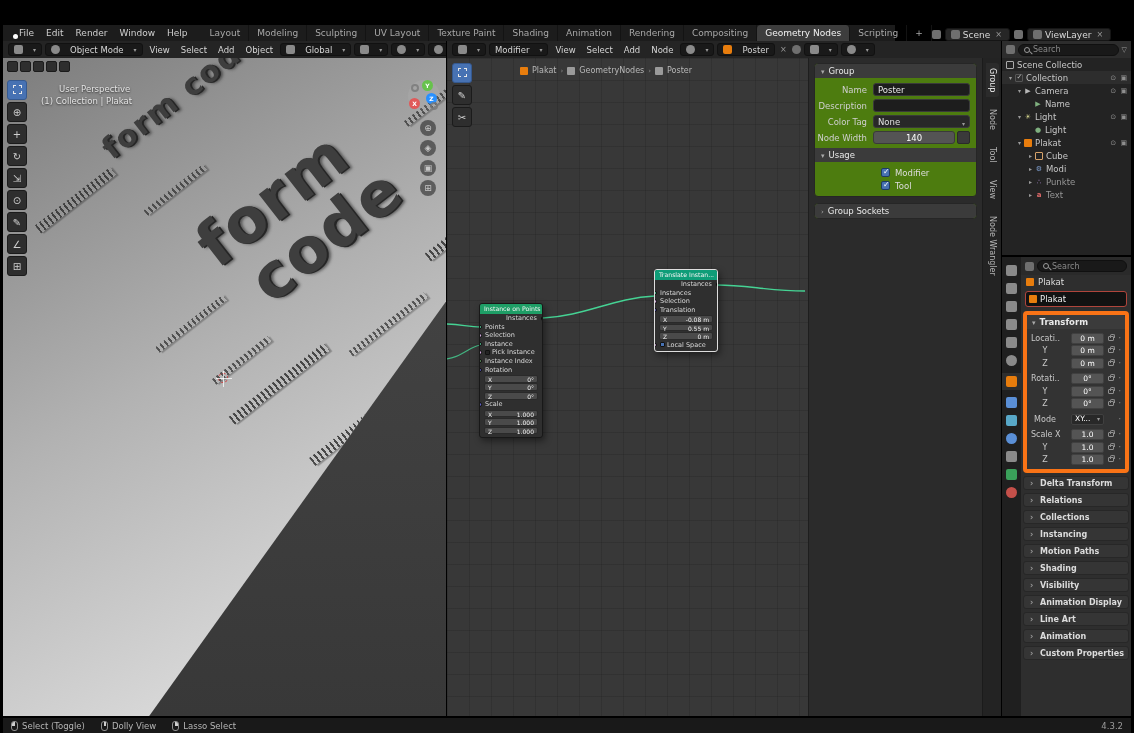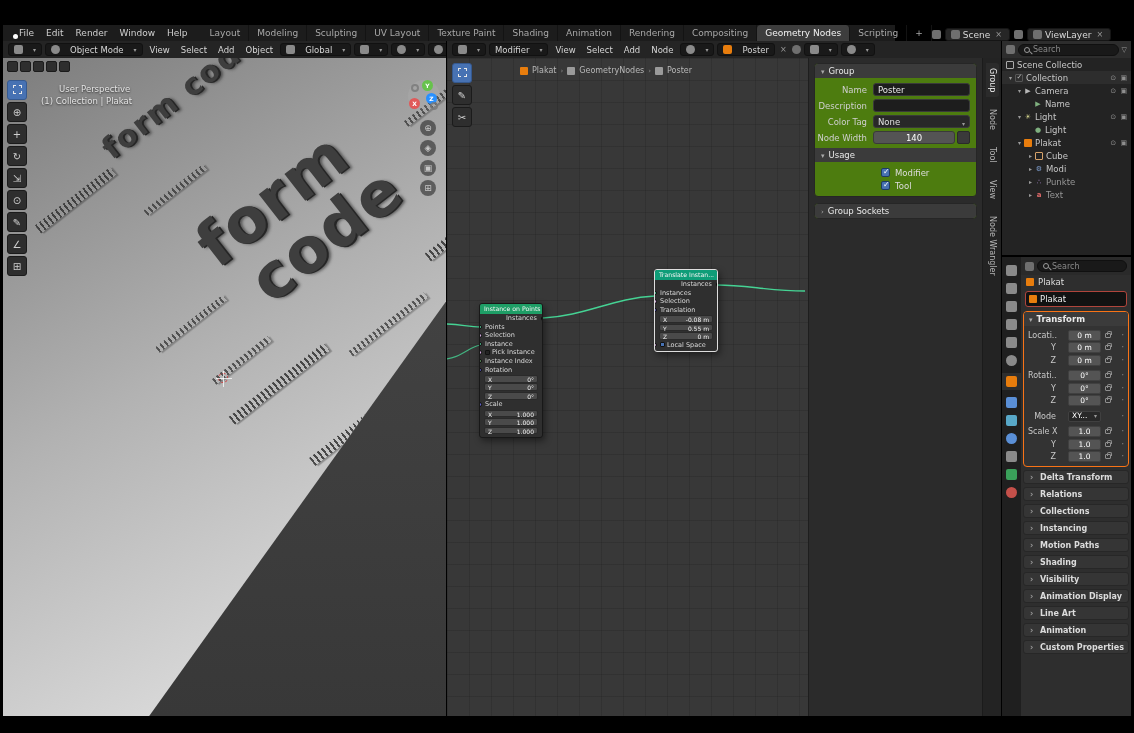--- a/index.html
+++ b/index.html
@@ -114,25 +114,25 @@
 .props{position:absolute;left:1002px;top:257px;width:129px;height:459px;background:#2e2e2e;padding-left:19px;overflow:hidden}
 .ptabs{position:absolute;left:0;top:0;bottom:0;width:19px;background:#1f1f1f;display:flex;flex-direction:column;align-items:center;padding-top:8px;gap:7px}
 .pt{width:11px;height:11px;border-radius:2px;background:#8a8a8a}
 .ptwrap{width:19px;display:flex;justify-content:center;padding:3px 0}
 .ptwrap.active{background:#2e2e2e}
 .props-h{height:18px;display:flex;align-items:center;gap:3px;padding:0 4px;background:#2a2a2a}
 .bcrow{display:flex;align-items:center;gap:4px;height:14px;padding:0 5px;font-size:8.5px;color:#dedede}
 .objname{display:flex;align-items:center;gap:3px;height:16px;margin:2px 4px;background:#121212;border:1px solid #b0453c;border-radius:3px;padding:0 3px}
 .objname input{flex:1;min-width:0;background:none;border:none;outline:none;color:#eee;font-size:8.5px;font-family:inherit}
 .cubeic{width:8px;height:8px;background:#e87d0d;border-radius:1px;flex:none}
-.tpanel{margin:4px 2px 0 2px;background:#333;border:1px solid #f97316;border-radius:4px;padding-bottom:3px}
+.tpanel{margin:4px 2px 0 2px;background:#333;border:4px solid #f97316;border-radius:4px;padding-bottom:3px}
 .tpanel-h{height:14px;line-height:14px;font-size:8.5px;color:#eaeaea;padding:0 5px;background:#3b3b3b;border-radius:3px 3px 0 0;margin-bottom:3px;font-weight:bold}
 .trow{display:flex;align-items:center;height:12.5px;padding:0 4px}
 .trow.gap{margin-top:3px}
-.tlabel{width:40px;flex:none;text-align:right;padding-right:12px;font-size:8px;color:#c8c8c8;white-space:nowrap;overflow:hidden}
+.tlabel{width:40px;flex:none;text-align:center;padding-right:12px;font-size:8px;color:#c8c8c8;white-space:nowrap;overflow:hidden}
 .tval{width:33px;flex:none;height:11px;line-height:10px;background:#545454;border:1px solid #404040;border-radius:2px;text-align:center;font-size:7.5px;color:#fff}
 .tval.drop{background:#282828;display:flex;align-items:center;justify-content:space-between;padding:0 3px}
 .lock{margin-left:4px;width:6px;height:5px;border:1px solid #8f8f8f;border-radius:1px;position:relative;flex:none}
 .lock::before{content:"";position:absolute;top:-3px;left:1px;width:3px;height:3px;border:1px solid #8f8f8f;border-bottom:none;border-radius:2px 2px 0 0}
 .adot{margin-left:auto;color:#8f8f8f;font-size:8px}
 .psec{height:14px;line-height:13px;margin:3px 2px;background:#353535;border:1px solid #272727;border-radius:3px;font-size:8px;color:#dcdcdc;padding-left:16px;position:relative;font-weight:bold}
 .psec::before{content:"›";position:absolute;left:6px;color:#999}
 
 
 .status{position:absolute;left:3px;top:718px;width:1128px;height:15px;background:#191919;display:flex;align-items:center;gap:16px;padding:0 8px;font-size:8.5px;color:#b5b5b5}
@@ -622,14 +622,29 @@
     <div class="psec">Instancing</div>
     <div class="psec">Motion Paths</div>
     <div class="psec">Shading</div>
     <div class="psec">Visibility</div>
     <div class="psec">Animation Display</div>
     <div class="psec">Line Art</div>
     <div class="psec">Animation</div>
     <div class="psec">Custom Properties</div>
   </div>
 
+  <div class="status">
+    <span class="skey">
+        <span class="mi l"></span>
+        <span>Select (Toggle)</span>
+      </span>
+    <span class="skey">
+        <span class="mi m"></span>
+        <span>Dolly View</span>
+      </span>
+    <span class="skey">
+        <span class="mi r"></span>
+        <span>Lasso Select</span>
+      </span>
+    <span class="version">4.3.2</span>
+  </div>
 
 </div>
 
 </body></html>

